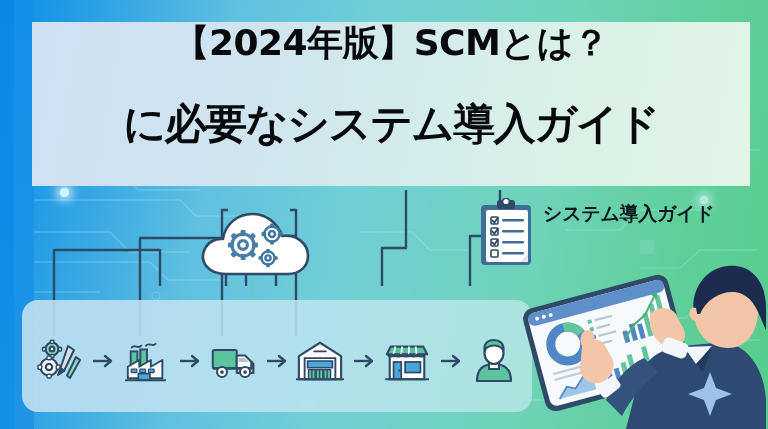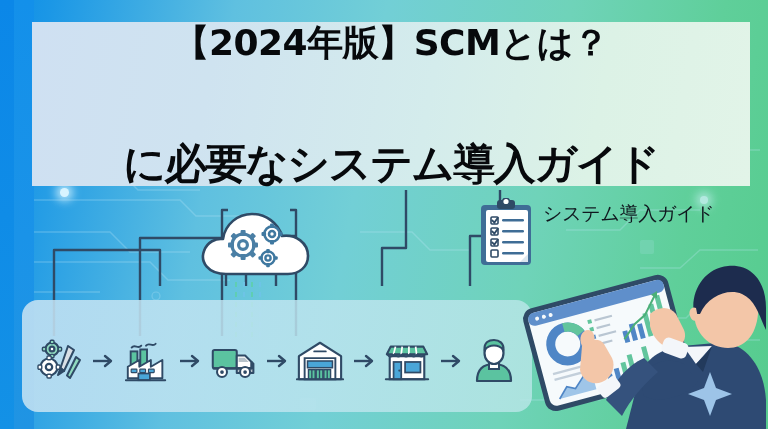--- a/index.html
+++ b/index.html
@@ -28,35 +28,35 @@
   .leftband2 {
     position:absolute; left:0; top:0; width:14px; height:429px;
     background:linear-gradient(180deg,#0b87e8 0%,#1391e6 100%);
   }
 
   
   #title-panel {
     position:absolute; left:32px; top:22px; width:718px; height:164px;
     background:linear-gradient(100deg,#cfe0f2 0%, #cfe3f0 25%, #d4ecec 55%, #dcf2e6 78%, #e2f4e8 100%);
     display:flex; flex-direction:column;
-    align-items:center; justify-content:space-between;
+    align-items:center; justify-content:flex-start;
     padding-top:2px;
   }
   .tline {
     color:#07090c;
     font-family:"DejaVu Sans","Liberation Sans",sans-serif;
     font-weight:700;
     letter-spacing:-0.5px;
     white-space:nowrap;
     line-height:1.04;
     text-align:center;
   }
   #title-line-1 { font-size:36px; margin-bottom:1px; }
   #title-line-2 { font-size:42px; letter-spacing:-1.5px; }
-  #title-line-3 { font-size:42px; letter-spacing:-1.5px; }
+  #title-line-3 { font-size:42px; letter-spacing:-1.5px;margin-top:40px; }
 
   
   #chain-panel {
     position:absolute; left:22px; top:300px; width:510px; height:112px;
     background:linear-gradient(100deg,rgba(197,226,243,.88) 0%,rgba(190,228,240,.85) 45%,rgba(186,231,232,.80) 100%);
     border-radius:16px;
   }
   #chain-row {
     position:absolute; left:22px; top:330px; width:510px; height:62px;
     display:flex; align-items:center; justify-content:space-between;
@@ -69,21 +69,21 @@
   #cloud-group { position:absolute; left:196px; top:206px; width:130px; height:80px; }
 
   
   #pipes { position:absolute; left:0; top:190px; width:560px; height:150px; }
 
   
   #guide-block { position:absolute; left:478px; top:196px; width:290px; height:76px; display:flex; align-items:flex-start; }
   #clipboard-icon { width:56px; height:70px; flex:0 0 auto; margin-top:2px; }
   #guide-labels { margin-left:9px; padding-top:3px; }
   .glabel {
-    color:#10181f; font-weight:400; font-size:19px;
+    color:#10181f; font-weight:700; font-size:19px;
     font-family:"DejaVu Sans","Liberation Sans",sans-serif;
     letter-spacing:-0.3px; white-space:nowrap; line-height:1.55;
   }
 
   
   #person-scene { position:absolute; left:498px; top:252px; width:270px; height:177px; }
 </style>
 </head>
 <body>
 

